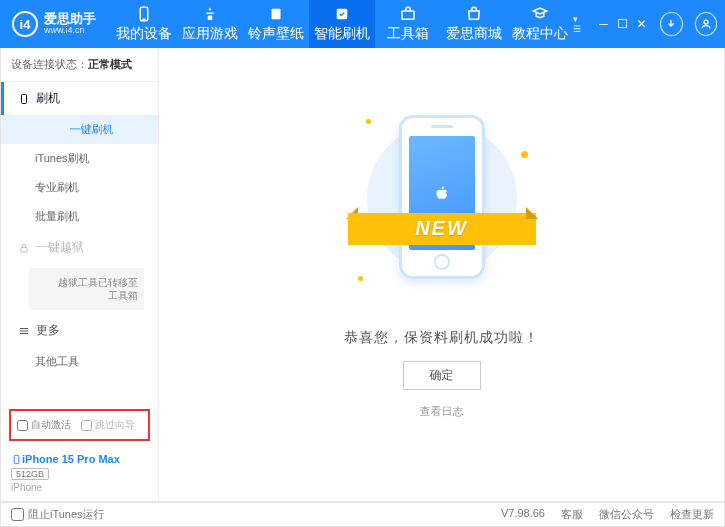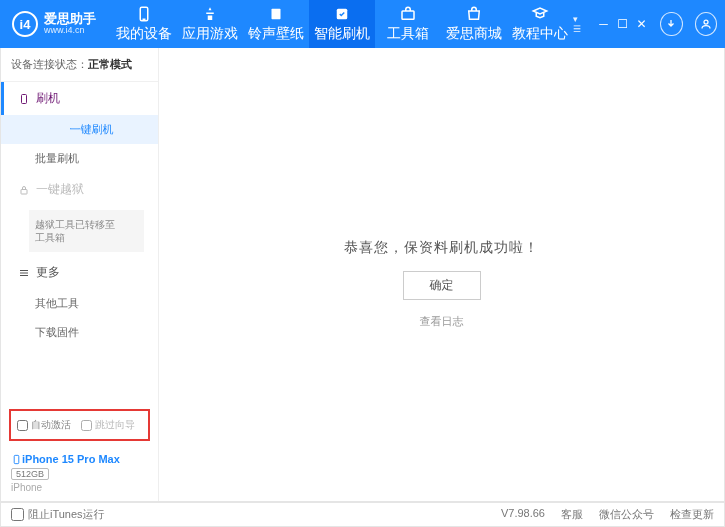--- a/index.html
+++ b/index.html
@@ -21,24 +21,24 @@
 .tc-btn { width: 14px; height: 14px; display: flex; align-items: center; justify-content: center; cursor: pointer; font-size: 12px; }
 .round-btn { width: 24px; height: 24px; border: 1.5px solid rgba(255,255,255,.8); border-radius: 50%; display: flex; align-items: center; justify-content: center; margin-left: 6px; cursor: pointer; }
 
 
 .body { display: flex; height: 454px; border: 1px solid #e5e5e5; border-top: none; }
 .sidebar { width: 158px; border-right: 1px solid #eee; display: flex; flex-direction: column; }
 .status { padding: 9px 10px; font-size: 11px; color: #666; border-bottom: 1px solid #f0f0f0; }
 .status b { color: #333; }
 .side-scroll { flex: 1; overflow: hidden; }
 .side-grp { padding: 8px 14px; font-size: 12px; color: #555; display: flex; align-items: center; gap: 6px; border-left: 3px solid transparent; }
-.side-grp.accent { border-left-color: #1e88ff; color: #701a75; }
+.side-grp.accent { border-left-color: #1e88ff; color: #0f172a; }
 .side-item { padding: 7px 10px 7px 34px; font-size: 11px; color: #666; cursor: pointer; }
 .side-item.active { background: #e9f3ff; color: #1e88ff; text-align: center; }
-.side-sub { margin: 4px 14px 4px 28px; padding: 8px 6px; background: #f5f5f5; font-size: 10px; color: #888; text-align: left; line-height: 1.3; }
+.side-sub { margin: 4px 14px 4px 28px; padding: 8px 6px; background: #f5f5f5; font-size: 10px; color: #888; text-align: right; line-height: 1.3; }
 .side-grp.lock { color: #bbb; }
 .opts { border: 2px solid #e53935; margin: 6px 8px; padding: 7px 6px; display: flex; gap: 10px; font-size: 10px; color: #888; align-items: center; }
 .opts label { display: flex; align-items: center; gap: 3px; }
 .opts input { width: 11px; height: 11px; }
 .device { padding: 6px 10px 8px; font-size: 11px; }
 .device .dn { color: #1e88ff; font-weight: bold; display: flex; align-items: center; }
 .device .stor { display: inline-block; border: 1px solid #bbb; border-radius: 2px; padding: 0 4px; font-size: 9px; color: #777; margin-top: 3px; }
 .device .dt { color: #aaa; font-size: 10px; margin-top: 2px; }
 
 .content { flex: 1; display: flex; flex-direction: column; align-items: center; justify-content: center; position: relative; }
@@ -165,40 +165,41 @@
       <span>设备连接状态：</span><b>正常模式</b>
     </div>
     <div class="side-scroll">
       <div class="side-grp accent">
         <svg width="12" height="12" viewBox="0 0 24 24" fill="none" stroke="currentColor" stroke-width="2">
             <rect x="7" y="3" width="10" height="18" rx="2"></rect>
           </svg>
         <span>刷机</span>
       </div>
       <div class="side-item active">一键刷机</div>
+      <div class="side-item">iTunes刷机</div>
+      <div class="side-item">专业刷机</div>
       <div class="side-item">批量刷机</div>
       <div class="side-grp lock">
         <svg width="12" height="12" viewBox="0 0 24 24" fill="none" stroke="currentColor" stroke-width="2">
             <rect x="6" y="11" width="12" height="9" rx="1"></rect>
             <path d="M9 11V8a3 3 0 016 0v3"></path>
           </svg>
         <span>一键越狱</span>
       </div>
       <div class="side-sub" style="white-space:pre-line">越狱工具已转移至
 工具箱</div>
       <div class="side-grp">
         <svg width="12" height="12" viewBox="0 0 24 24" fill="none" stroke="currentColor" stroke-width="2">
             <line x1="4" y1="7" x2="20" y2="7"></line>
             <line x1="4" y1="12" x2="20" y2="12"></line>
             <line x1="4" y1="17" x2="20" y2="17"></line>
           </svg>
         <span>更多</span>
       </div>
       <div class="side-item">其他工具</div>
-      <div class="side-item">下载固件</div>
 
     </div>
     <div class="opts">
       <label>
           <input type="checkbox" style="">
           <span>自动激活</span>
         </label>
       <label style="opacity:.6">
           <input type="checkbox" style="">
           <span>跳过向导</span>
@@ -210,20 +211,36 @@
             <rect x="7" y="3" width="10" height="18" rx="2"></rect>
           </svg>
         <span>iPhone 15 Pro Max</span>
       </div>
       <span class="stor">512GB</span>
       <div class="dt">iPhone</div>
     </div>
   </div>
 
   <div class="content">
+    <div class="illus">
+      <div class="circle"></div>
+      <div class="dot" style="top:8px;left:4px"></div>
+      <div class="dot" style="top:40px;right:-6px;width:7px;height:7px"></div>
+      <div class="dot" style="bottom:30px;left:-4px"></div>
+      <div class="phone">
+        <div class="screen">
+            <svg viewBox="0 0 24 24" fill="#fff">
+              <path d="M16 13c0-2 1.5-3 1.5-3-1-1.3-2.4-1.5-3-1.5-1.2 0-2 .7-2.7.7s-1.6-.7-2.8-.7c-1.4 0-3 1-3 3.7 0 3.5 2.5 6.3 3.7 6.3.8 0 1.4-.6 2.3-.6s1.4.6 2.3.6c1.3 0 3.2-3 3.2-4.5-1.5-.7-1.5-2-1.5-2zM13.5 7c.7-.8 1-2 .9-2.5-1 .1-1.8.6-2.3 1.3-.5.6-.8 1.6-.7 2.2 1 0 1.6-.4 2.1-1z"></path>
+            </svg>
+          </div>
+      </div>
+      <div class="ribbon">
+        <div class="band">NEW</div>
+      </div>
+    </div>
     <div class="msg">恭喜您，保资料刷机成功啦！</div>
     <button class="okbtn">确定</button>
     <div class="loglink">查看日志</div>
   </div>
 </div>
 
 <div class="footer">
   <label class="fl">
     <input type="checkbox" style="">
     <span>阻止iTunes运行</span>

